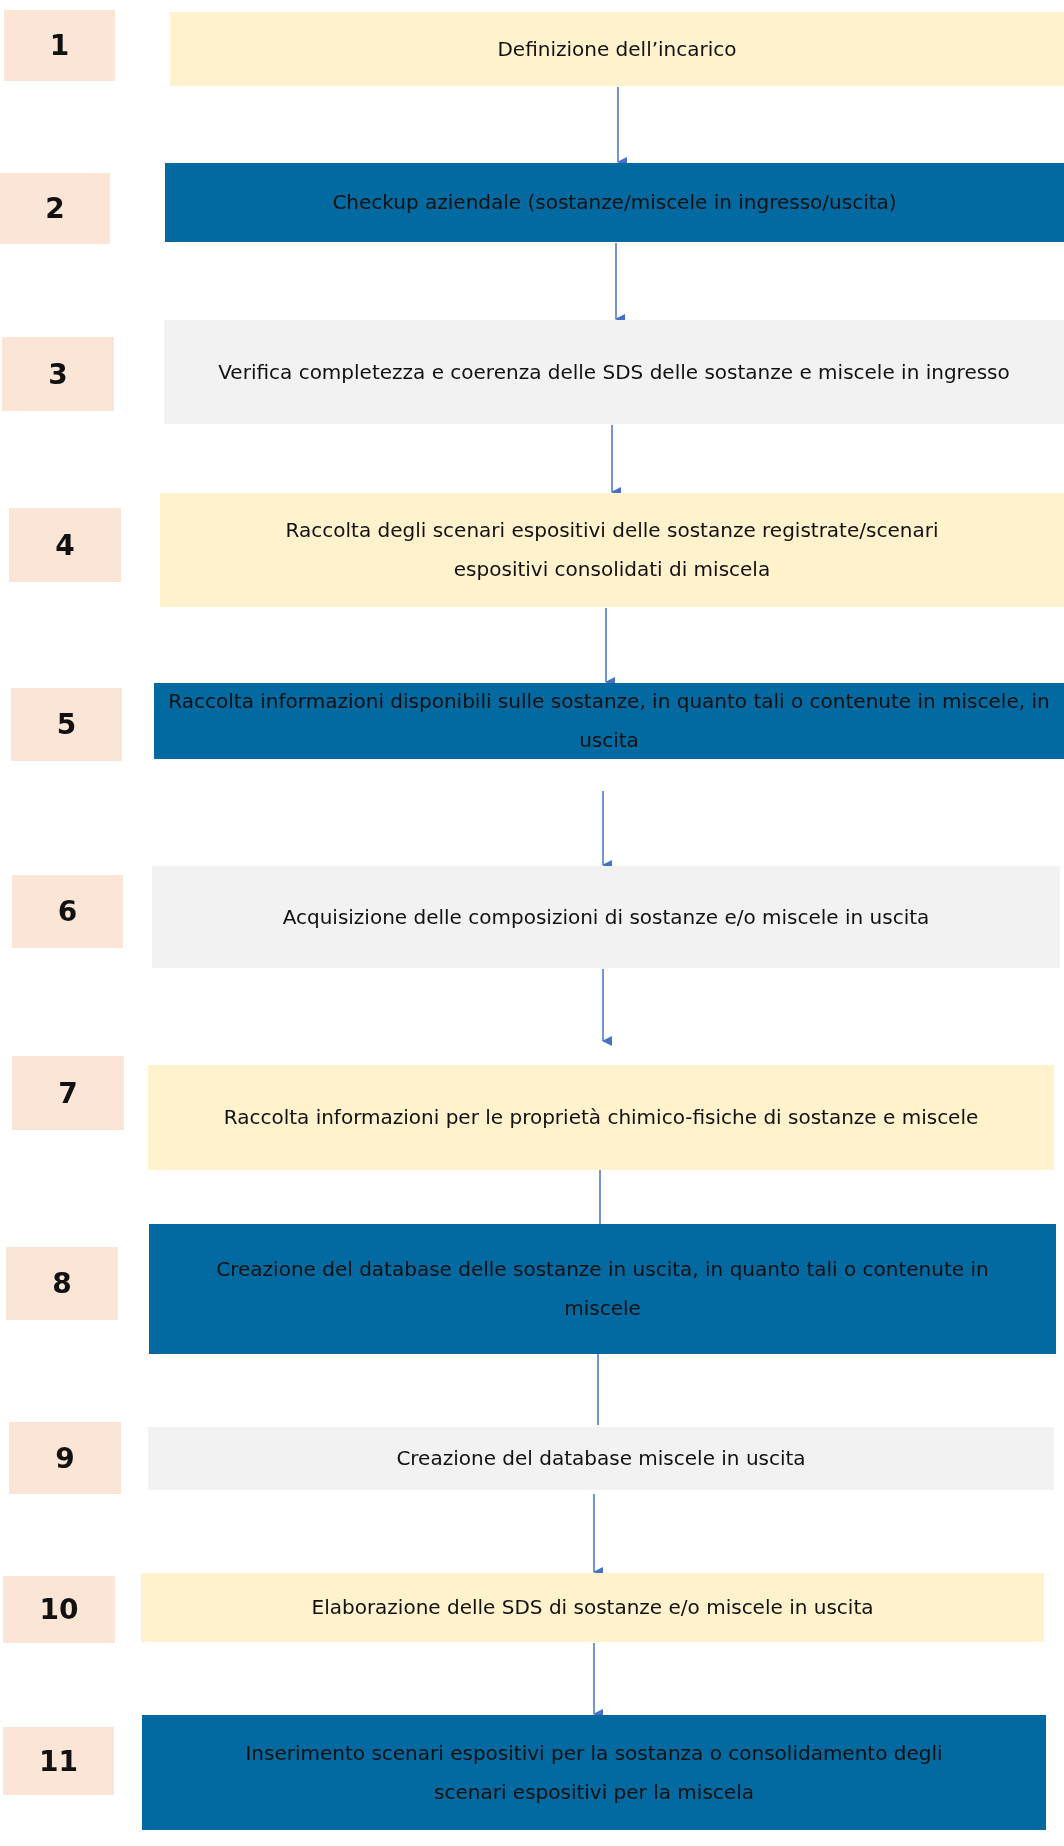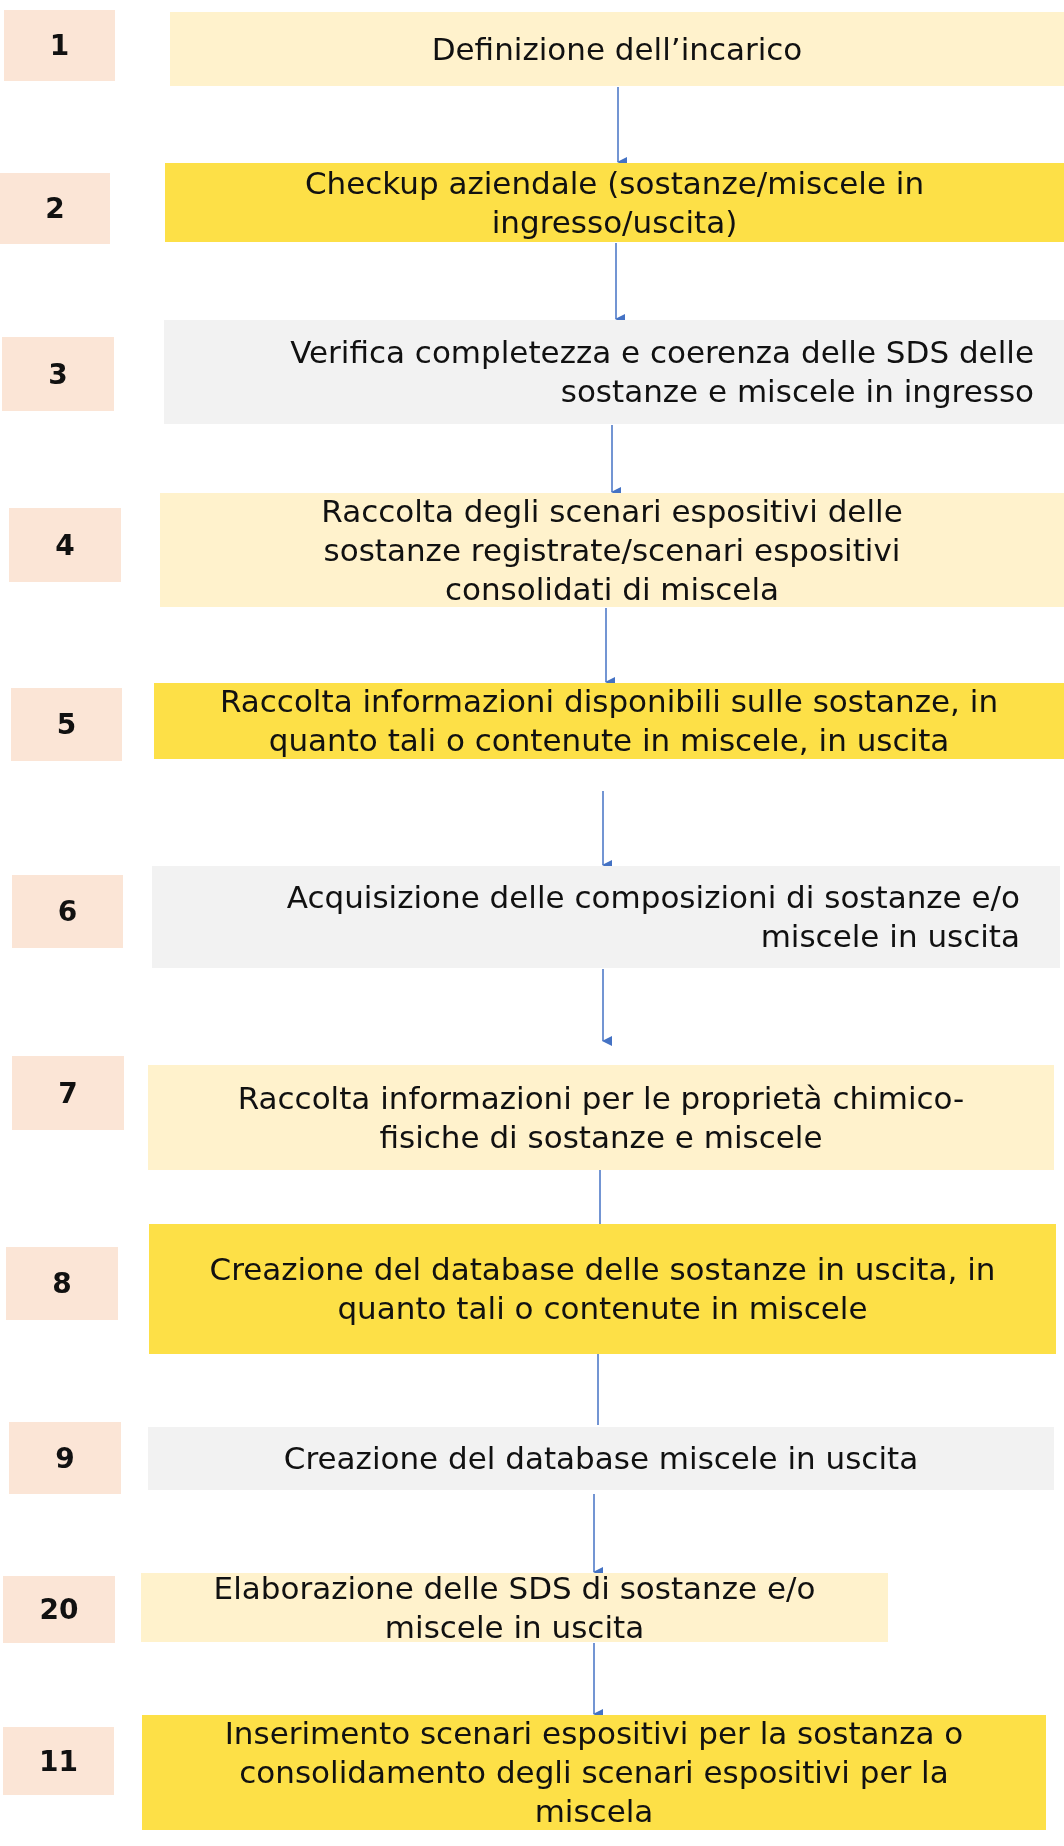--- a/index.html
+++ b/index.html
@@ -1,23 +1,23 @@
 <!DOCTYPE html>
 <html><head>
 <meta charset="utf-8">
 <style>
   html, body { margin:0; padding:0; background:#ffffff; }
   body { width:1064px; height:1846px; position:relative; overflow:hidden;
          font-family: "DejaVu Sans", "Liberation Sans", sans-serif; color:#111; }
   .num { position:absolute; background:#fbe5d6; display:flex; align-items:center; justify-content:center;
          font-weight:bold; font-size:28px; }
   .box { position:absolute; display:flex; align-items:center; justify-content:center; text-align:center;
-         font-size:31px; line-height:39px; padding:0 24px; box-sizing:border-box; }
+         font-size:20px; line-height:39px; padding:0 24px; box-sizing:border-box; }
   .yellow { background:#fff2cc; }
-  .blue { background:#fde047; }
+  .blue { background:#0369a1; }
   .grey { background:#f2f2f2;text-align:right; }
   svg.arrows { position:absolute; left:0; top:0; }
 </style>
 </head>
 <body>
 
 <svg class="arrows" width="1064" height="1846">
   <defs>
     <marker id="ah" markerWidth="10" markerHeight="10" refX="5" refY="9" orient="auto" markerUnits="userSpaceOnUse">
       <path d="M0,0 L10,0 L5,10 Z" fill="#4472c4"></path>
@@ -57,17 +57,17 @@
 
 <div class="num" style="left:12px;top:1056px;width:112px;height:74px;">7</div>
 <div class="box yellow" style="left:148px;top:1042px;width:906px;height:105px;padding:0 60px;margin-top:23px;">Raccolta informazioni per le proprietà chimico-fisiche di sostanze e miscele</div>
 
 <div class="num" style="left:6px;top:1247px;width:112px;height:73px;">8</div>
 <div class="box blue" style="left:149px;top:1224px;width:907px;height:130px;padding:0 40px;">Creazione del database delle sostanze in uscita, in quanto tali o contenute in miscele</div>
 
 <div class="num" style="left:9px;top:1422px;width:112px;height:72px;">9</div>
 <div class="box grey" style="left:148px;top:1427px;width:906px;height:63px;">Creazione del database miscele in uscita</div>
 
-<div class="num" style="left:3px;top:1576px;width:112px;height:67px;">20</div>
-<div class="box yellow" style="left:141px;top:1573px;width:747px;height:69px;">Elaborazione delle SDS di sostanze e/o miscele in uscita</div>
+<div class="num" style="left:3px;top:1576px;width:112px;height:67px;">10</div>
+<div class="box yellow" style="left:141px;top:1573px;width:903px;height:69px;">Elaborazione delle SDS di sostanze e/o miscele in uscita</div>
 
 <div class="num" style="left:3px;top:1727px;width:111px;height:68px;">11</div>
 <div class="box blue" style="left:142px;top:1715px;width:904px;height:115px;padding:0 70px;">Inserimento scenari espositivi per la sostanza o consolidamento degli scenari espositivi per la miscela</div>
 
 </body></html>

